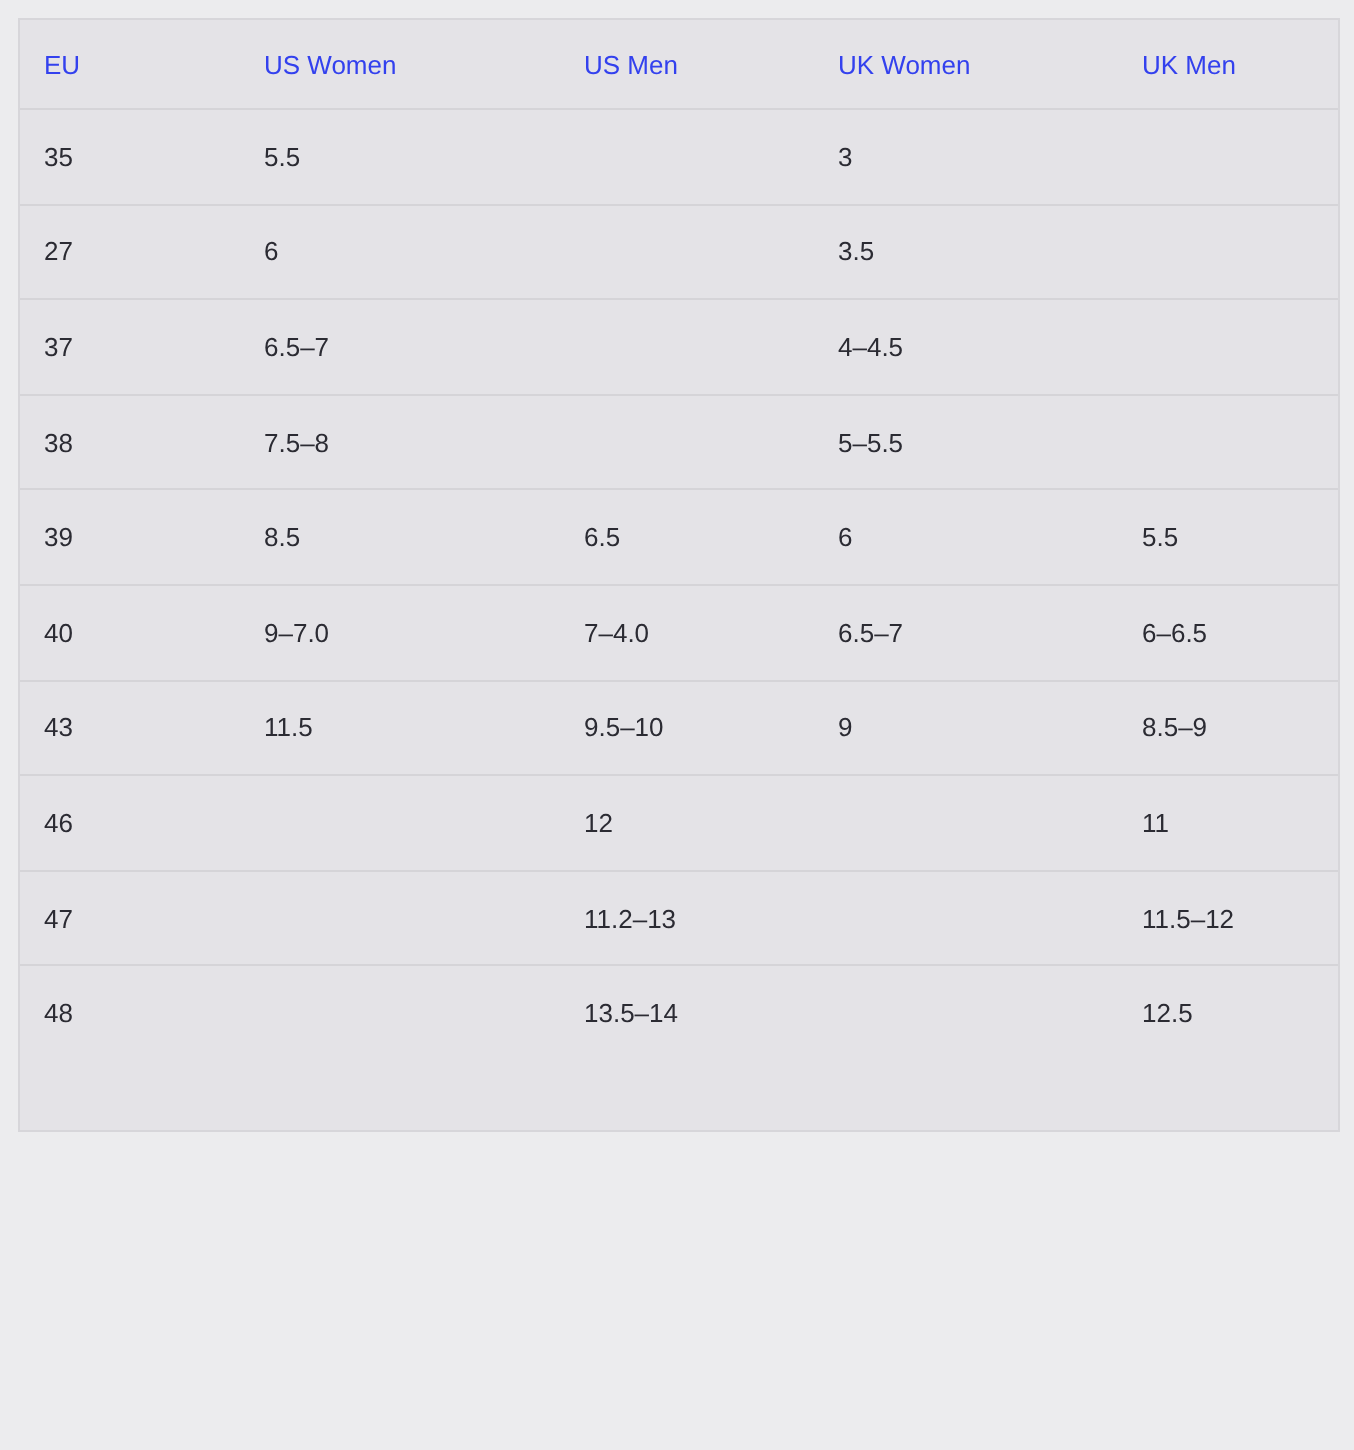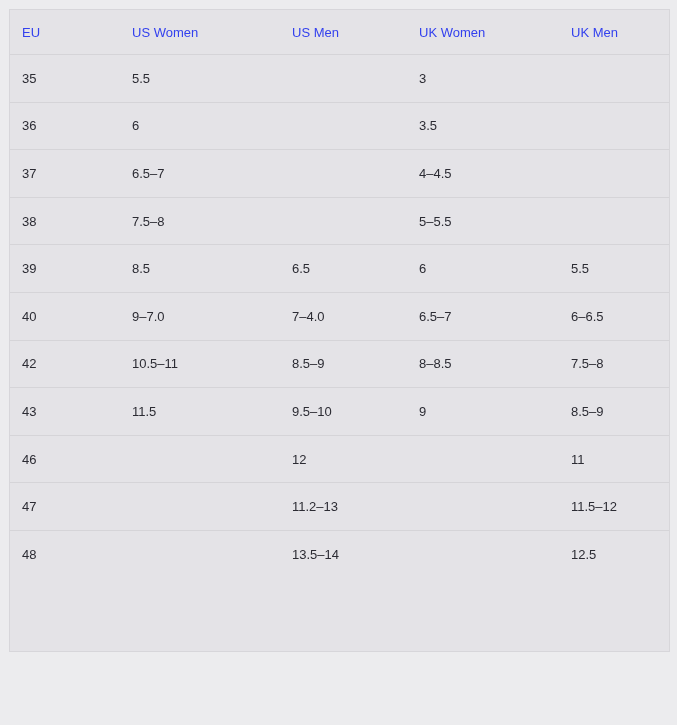--- a/index.html
+++ b/index.html
@@ -14,21 +14,21 @@
     font-family: "Liberation Sans", sans-serif;
     -webkit-font-smoothing: antialiased;
     overflow: hidden;
   }
 
   .table-wrap {
     position: absolute;
     left: 9px;
     top: 9px;
     width: 661px;
-    height: 643px;
+    height: 557px;
     box-sizing: border-box;
     background: #e4e3e7;
     border: 1px solid #d7d6da;
     overflow: hidden;
   }
 
   table.size-table {
     width: 100%;
     border-collapse: collapse;
     table-layout: fixed;
@@ -92,21 +92,21 @@
     </thead>
     <tbody>
       <tr>
         <td>35</td>
         <td>5.5</td>
         <td></td>
         <td>3</td>
         <td></td>
       </tr>
       <tr>
-        <td>36</td>
+        <td>27</td>
         <td>6</td>
         <td></td>
         <td>3.5</td>
         <td></td>
       </tr>
       <tr>
         <td>37</td>
         <td>6.5–7</td>
         <td></td>
         <td>4–4.5</td>
@@ -127,27 +127,20 @@
         <td>5.5</td>
       </tr>
       <tr>
         <td>40</td>
         <td>9–7.0</td>
         <td>7–4.0</td>
         <td>6.5–7</td>
         <td>6–6.5</td>
       </tr>
       <tr>
-        <td>42</td>
-        <td>10.5–11</td>
-        <td>8.5–9</td>
-        <td>8–8.5</td>
-        <td>7.5–8</td>
-      </tr>
-      <tr>
         <td>43</td>
         <td>11.5</td>
         <td>9.5–10</td>
         <td>9</td>
         <td>8.5–9</td>
       </tr>
       <tr>
         <td>46</td>
         <td></td>
         <td>12</td>

